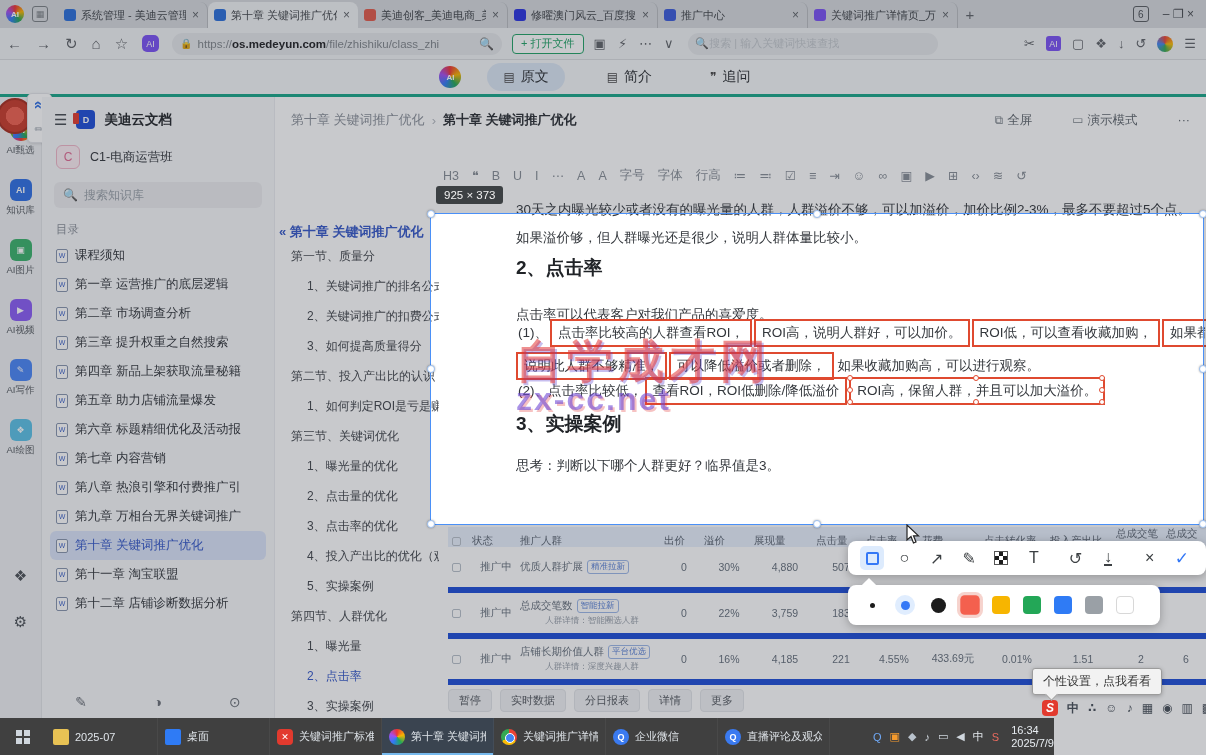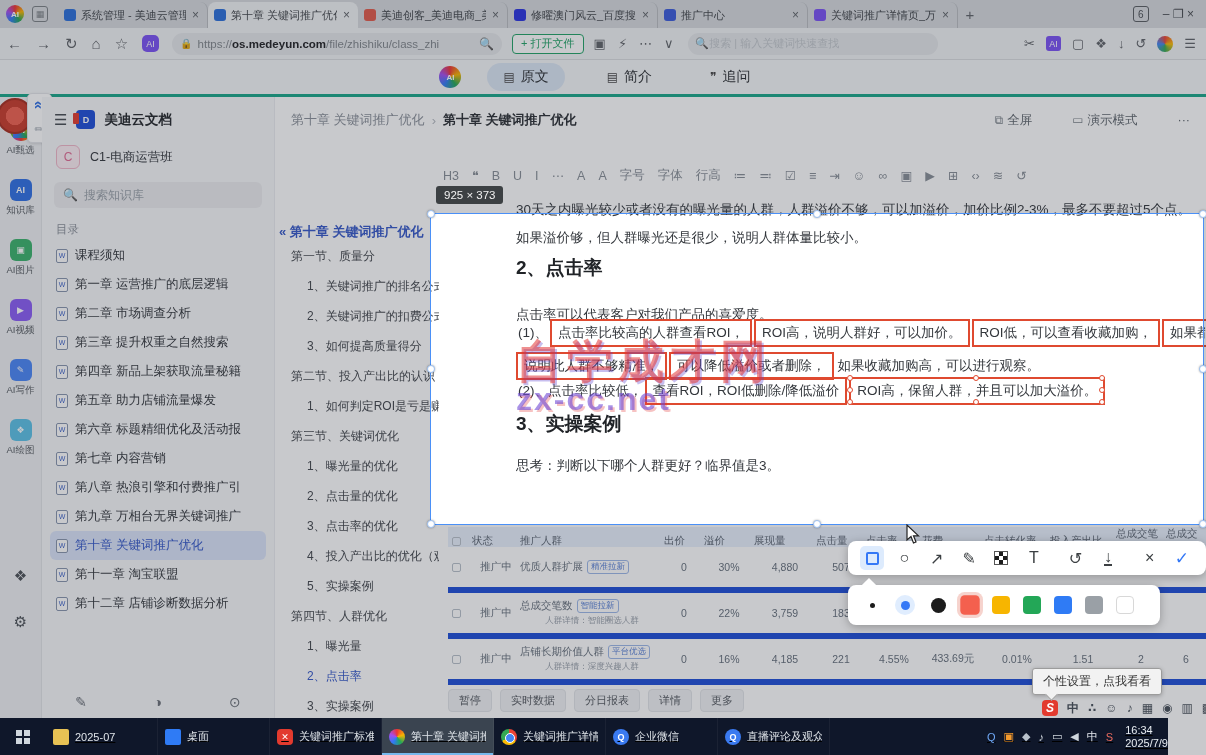--- a/index.html
+++ b/index.html
@@ -148,21 +148,21 @@
 
   .tip{position:absolute;left:1032px;top:668px;background:#f2f2f2;border:1px solid #9c9c9c;border-radius:3px;padding:4px 10px;font-size:12px;color:#333;z-index:62;box-shadow:0 1px 4px rgba(0,0,0,.25);}
   .tip::after{content:"";position:absolute;left:14px;bottom:-5px;width:8px;height:8px;background:#f2f2f2;border-right:1px solid #9c9c9c;border-bottom:1px solid #9c9c9c;transform:rotate(45deg);}
   .imebar{position:absolute;left:1042px;top:698px;height:20px;display:flex;align-items:center;gap:9px;z-index:60;}
   .slogo{width:16px;height:16px;background:#e23a2e;border-radius:4px;color:#fff;font-weight:800;font-style:italic;font-size:12px;display:flex;align-items:center;justify-content:center;}
   .imeic{color:#3f4650;font-size:12px;font-weight:600;}
 
   .cursor{position:absolute;left:906px;top:524px;z-index:90;}
 
   
-  .taskbar{position:absolute;left:0;top:718px;width:1168px;height:37px;background:#0f172a;display:flex;align-items:center;z-index:70;text-decoration:underline;}
+  .taskbar{position:absolute;left:0;top:718px;width:1054px;height:37px;background:#404040;display:flex;align-items:center;z-index:70;}
   .startbtn{width:46px;height:37px;display:flex;align-items:center;justify-content:center;}
   .winlogo{width:14px;height:14px;display:grid;grid-template-columns:6px 6px;grid-template-rows:6px 6px;gap:2px;}
   .winlogo i{background:#cfd6dd;}
   .tb-item{width:112px;height:37px;display:flex;align-items:center;gap:6px;padding:0 7px;border-right:1px solid rgba(255,255,255,.05);color:#dfe4e9;font-size:11px;}
   .tb-item.active{background:#3a4450;box-shadow:inset 0 -2px 0 #76b9ed;}
   .tb-lb{white-space:nowrap;overflow:hidden;flex:1;}
   .tbi{flex:0 0 16px;width:16px;height:16px;border-radius:3px;display:flex;align-items:center;justify-content:center;font-size:9px;color:#fff;font-weight:700;}
   .tbi.folder{background:#e8c254;border-radius:2px;}
   .tbi.desktop{background:#2f7bf5;border-radius:2px;}
   .tbi.xmind{background:#e23a2e;border-radius:4px;}

